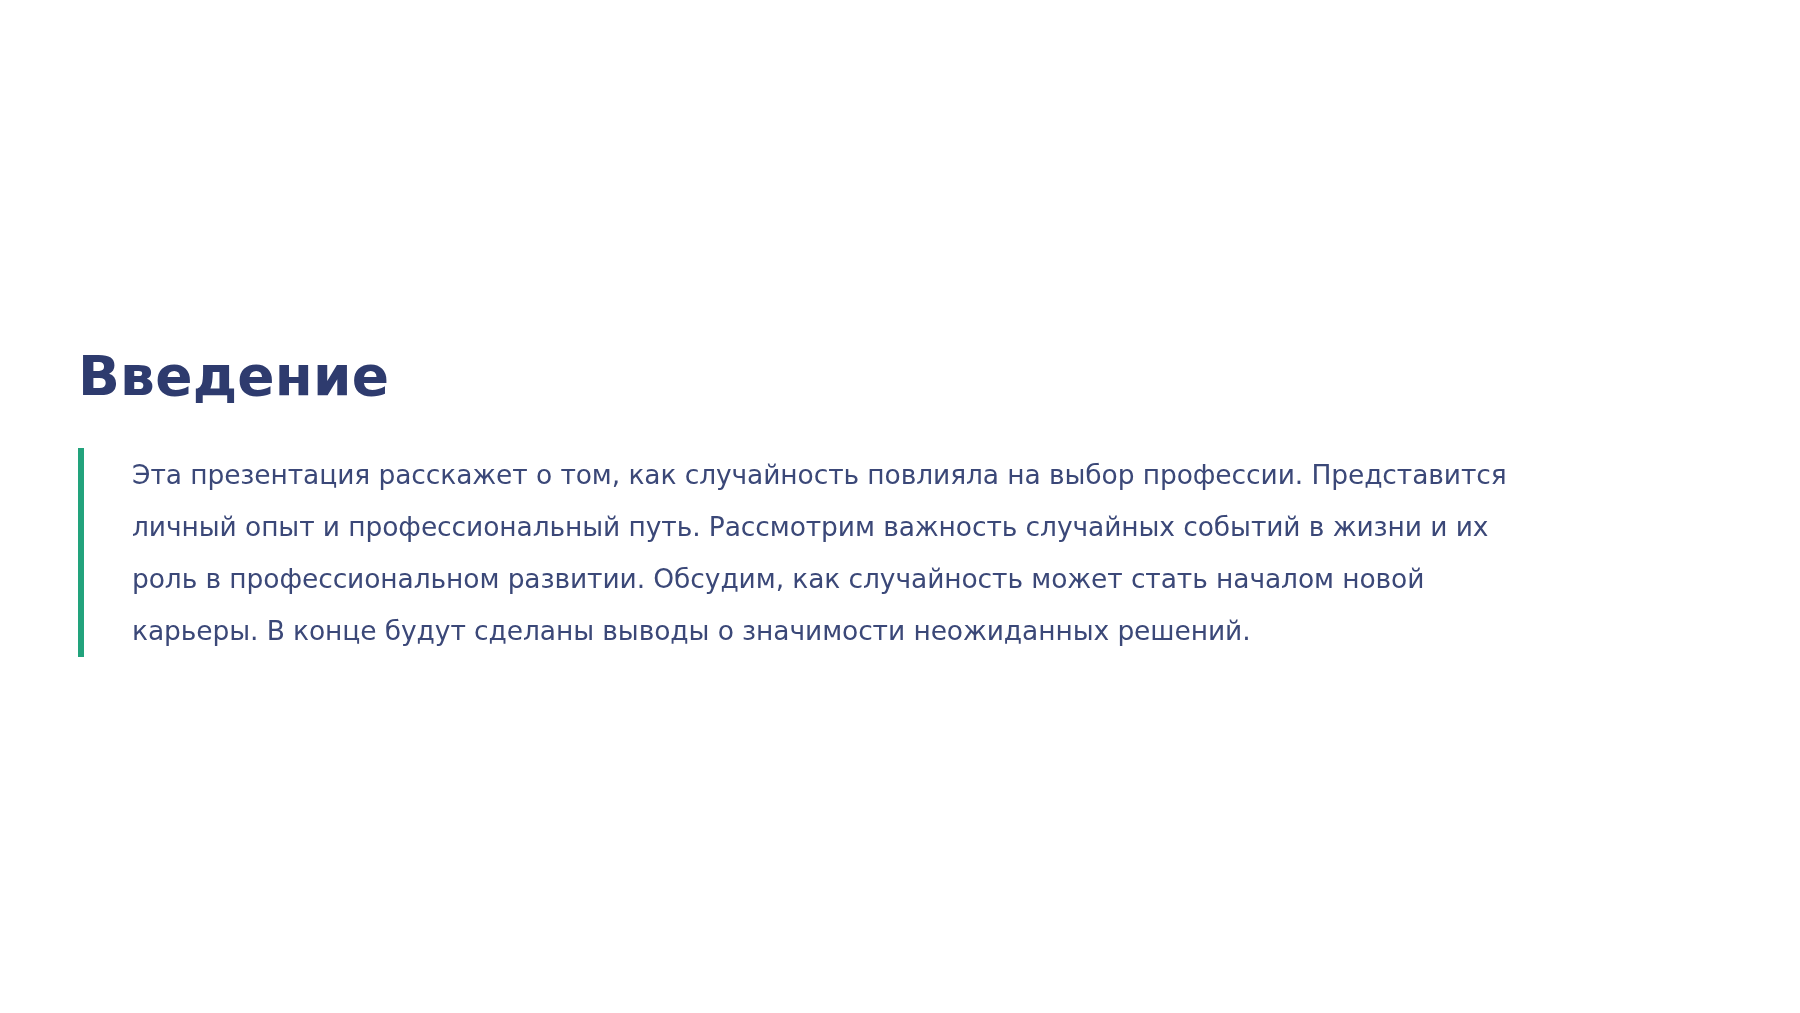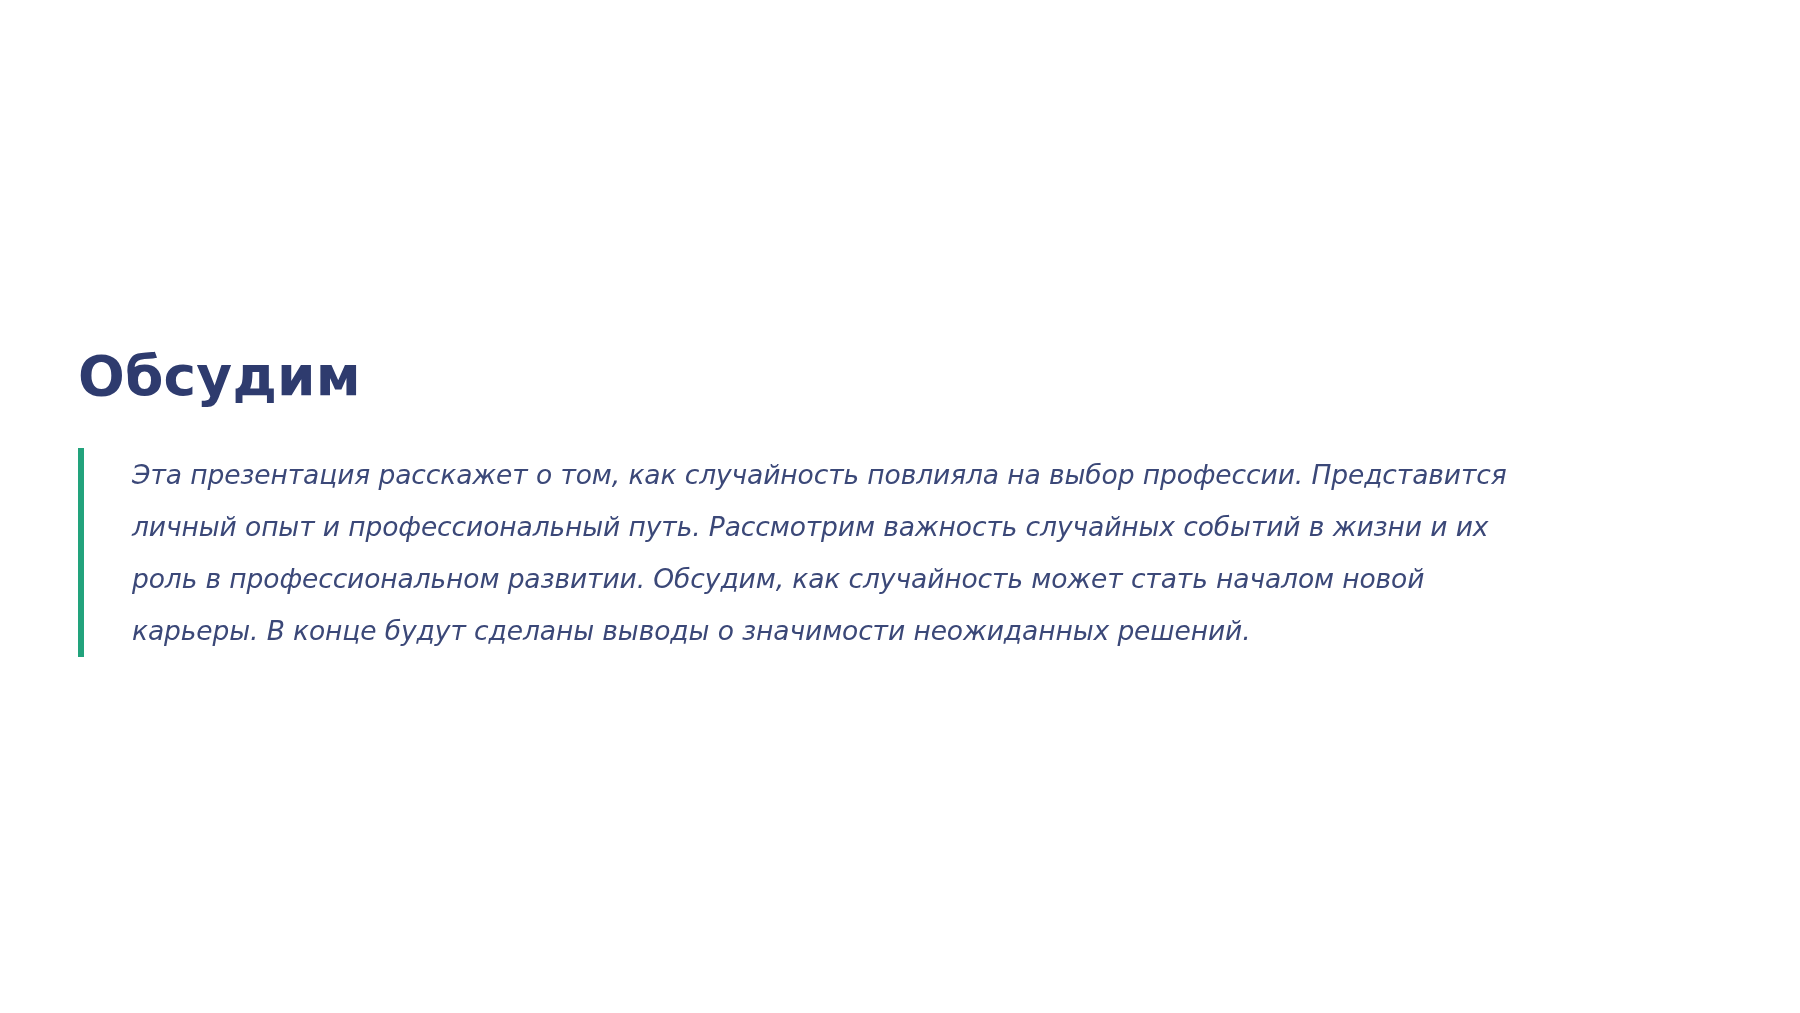--- a/index.html
+++ b/index.html
@@ -64,30 +64,29 @@
   .body-text {
     margin: 0;
     font-family: "DejaVu Sans", sans-serif;
     font-size: 26.5px;
     line-height: 52px;
     font-weight: 400;
     color: #3b4878;
     letter-spacing: -0.1px;
     max-width: 1390px;
     text-align: left;
-    font-style: italic;
   }
 </style>
 </head>
 <body>
 
 <div class="slide">
   <div class="slide-content">
 
-    <h1 class="slide-title">Обсудим</h1>
+    <h1 class="slide-title">Введение</h1>
 
     <div class="body-block">
       <div class="accent-bar"></div>
       <div class="body-text-wrap">
         <p class="body-text">Эта презентация расскажет о том, как случайность повлияла на выбор профессии. Представится личный опыт и профессиональный путь. Рассмотрим важность случайных событий в жизни и их роль в профессиональном развитии. Обсудим, как случайность может стать началом новой карьеры. В конце будут сделаны выводы о значимости неожиданных решений.</p>
       </div>
     </div>
 
   </div>
 </div>

